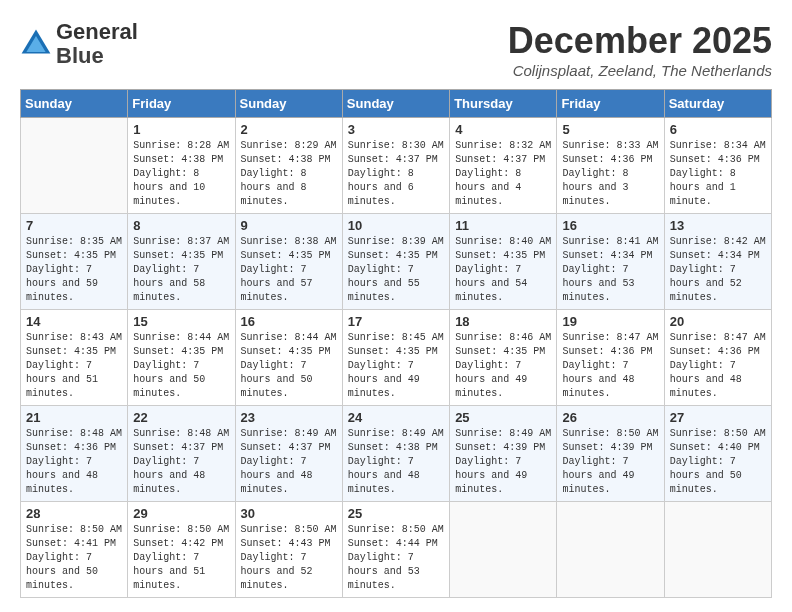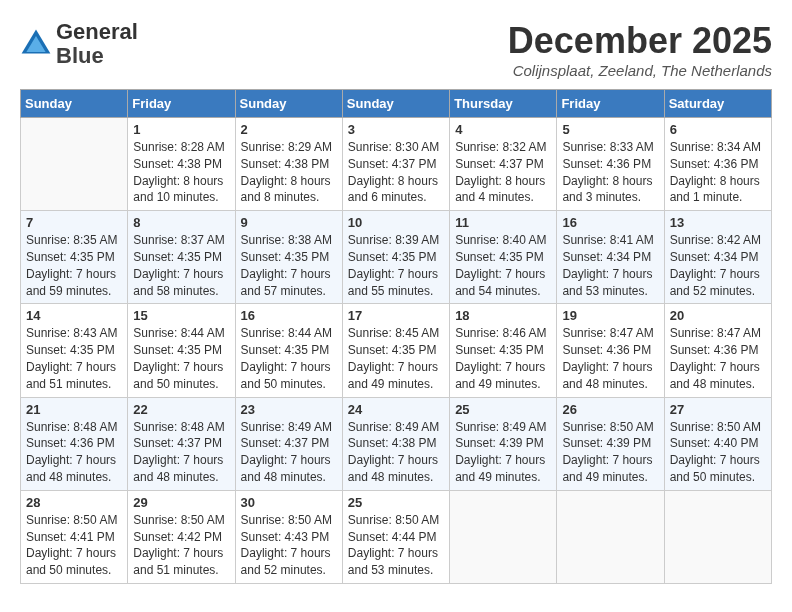--- a/index.html
+++ b/index.html
@@ -67,23 +67,24 @@
       width: calc(100% / 7);
       height: 90px;
     }
     .day-num {
       font-size: 13px;
       font-weight: bold;
       color: #333;
       margin-bottom: 2px;
     }
     .day-info {
-      font-size: 12px;
+      font-size: 10px;
       color: #333;
       line-height: 1.4;
+      font-family: Liberation Mono, monospace;
     }
     .empty-cell {
       background: #f9f9f9;
     }
     .row-even { background: #f2f7fd; }
     .row-odd { background: #fff; }
   </style>
 </head>
 <body>
 

